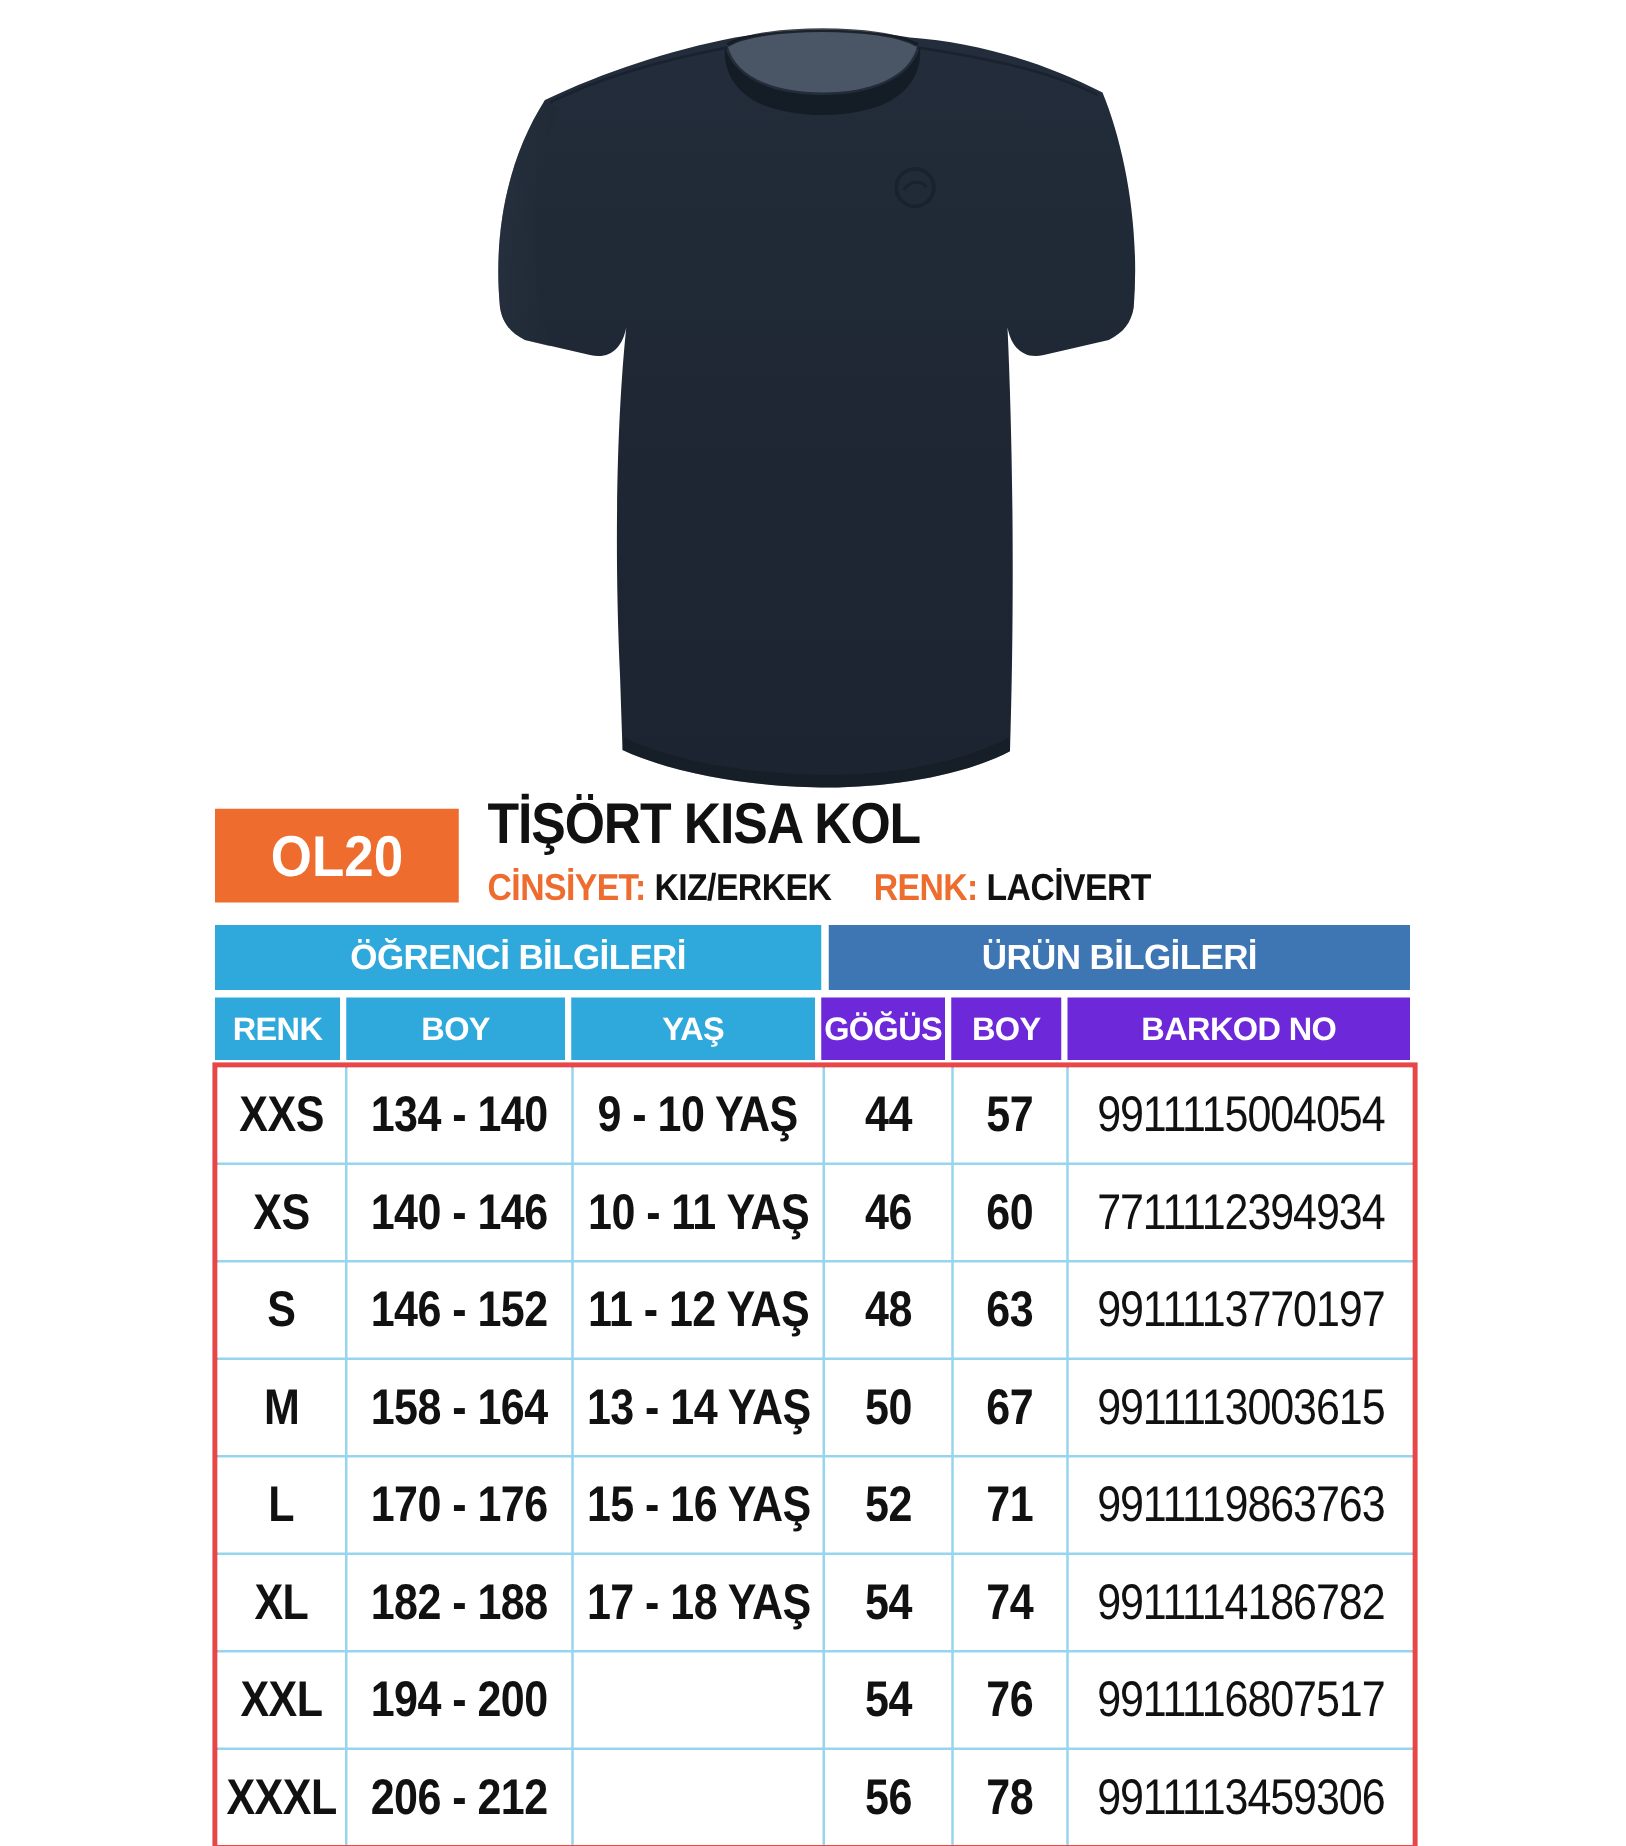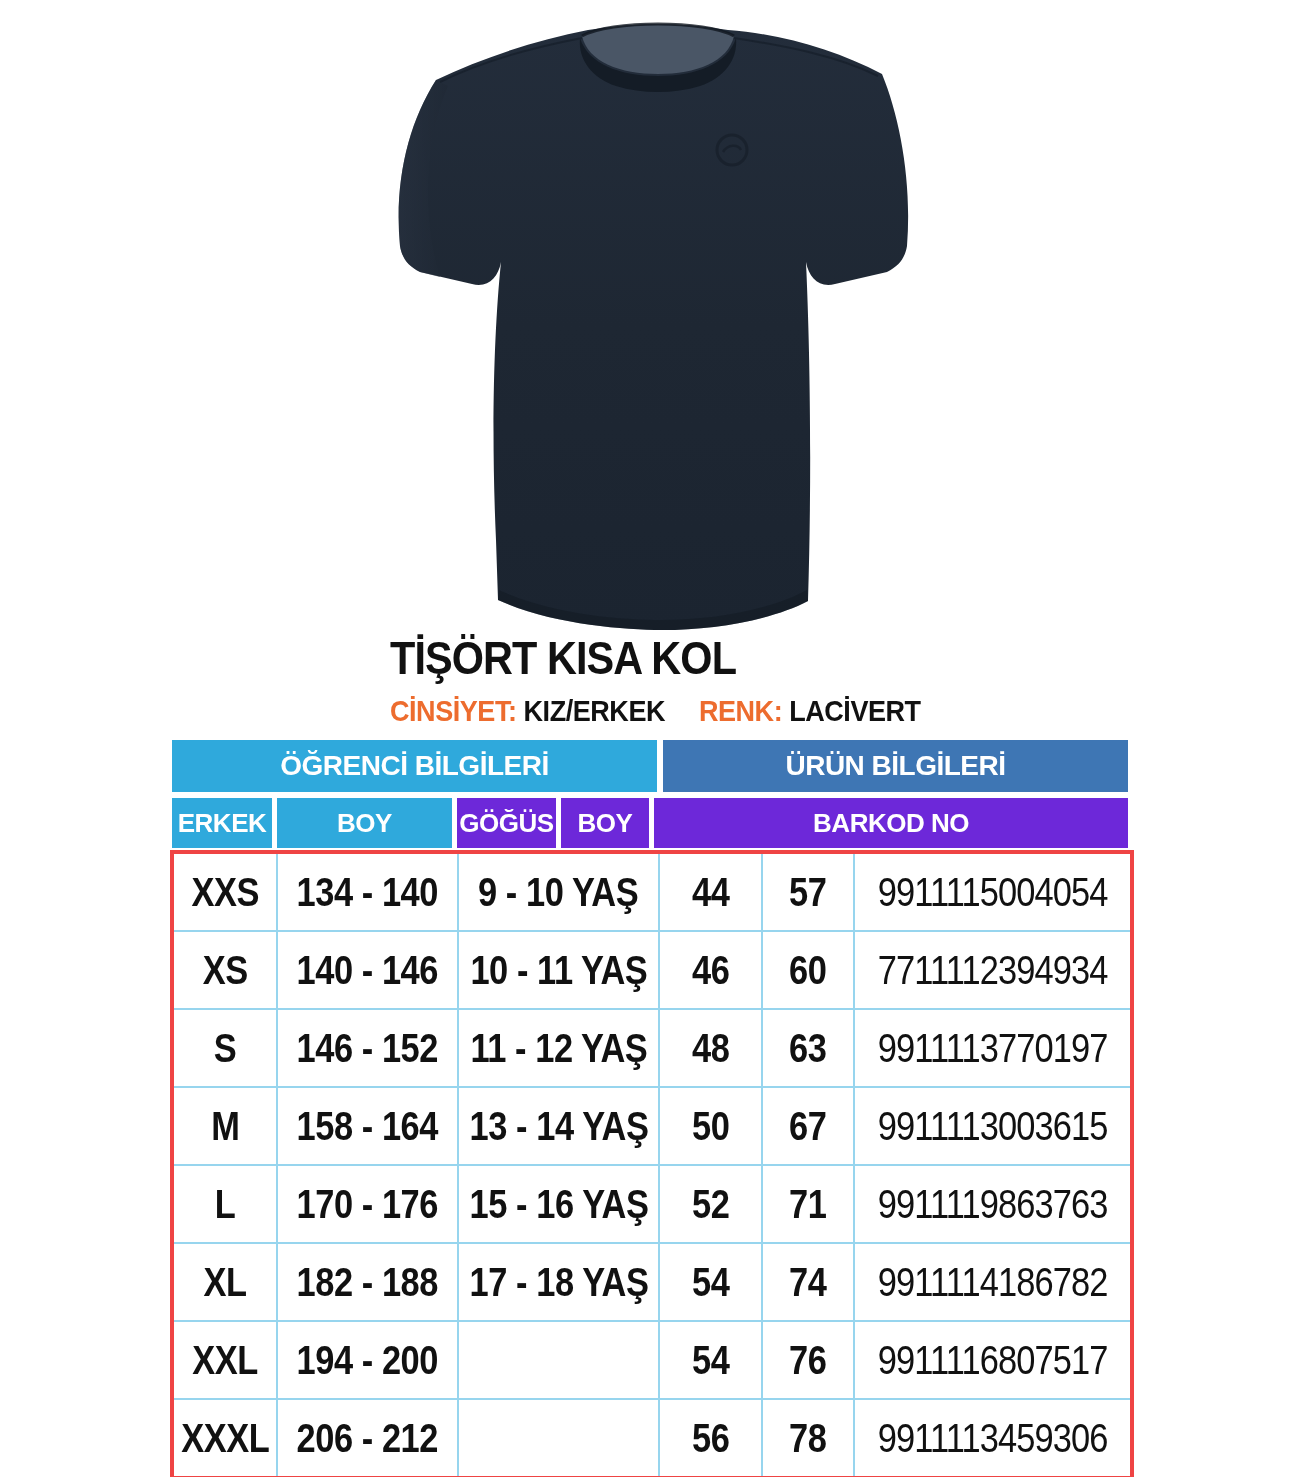--- a/index.html
+++ b/index.html
@@ -133,38 +133,42 @@
       <g opacity="0.55">
         <circle cx="402" cy="150" r="15" fill="none" stroke="#141B25" stroke-width="3"></circle>
         <path d="M393,152 C398,144 408,144 411,150" fill="none" stroke="#141B25" stroke-width="2.5"></path>
       </g>
 
       <path d="M168,600 C220,624 292,630 332,630 C384,630 442,620 478,601 L477,590
                C440,610 384,620 332,620 C290,620 220,614 169,590 Z" fill="#10161F" opacity="0.4"></path>
     </svg>
   </div>
 
+  <div class="code-badge">
+    <span class="code-text">OL20</span>
+  </div>
 
   <div class="product-title">TİŞÖRT KISA KOL</div>
   <div class="product-subtitle">
     <span class="lbl">CİNSİYET:</span>
     <span class="val">KIZ/ERKEK</span>
     <span class="gap"></span>
     <span class="lbl">RENK:</span>
     <span class="val">LACİVERT</span>
   </div>
 
   <div class="group-header">
     <div class="group-cell group-student">ÖĞRENCİ BİLGİLERİ</div>
     <div class="group-cell group-product">ÜRÜN BİLGİLERİ</div>
   </div>
 
   <div class="col-header">
-    <div class="col-cell blue w-beden">ERKEK</div>
+    <div class="col-cell blue w-beden">RENK</div>
     <div class="col-cell blue w-boy">BOY</div>
+    <div class="col-cell blue w-yas">YAŞ</div>
     <div class="col-cell orange w-gogus">GÖĞÜS</div>
     <div class="col-cell orange w-boy2">BOY</div>
     <div class="col-cell orange w-barkod">BARKOD NO</div>
   </div>
 
   <div class="tbody" id="size-table-body">
       <div class="trow"><div class="tcell">
           <span class="cell-text">XXS</span>
         </div><div class="tcell">
           <span class="cell-text">134 - 140</span>

